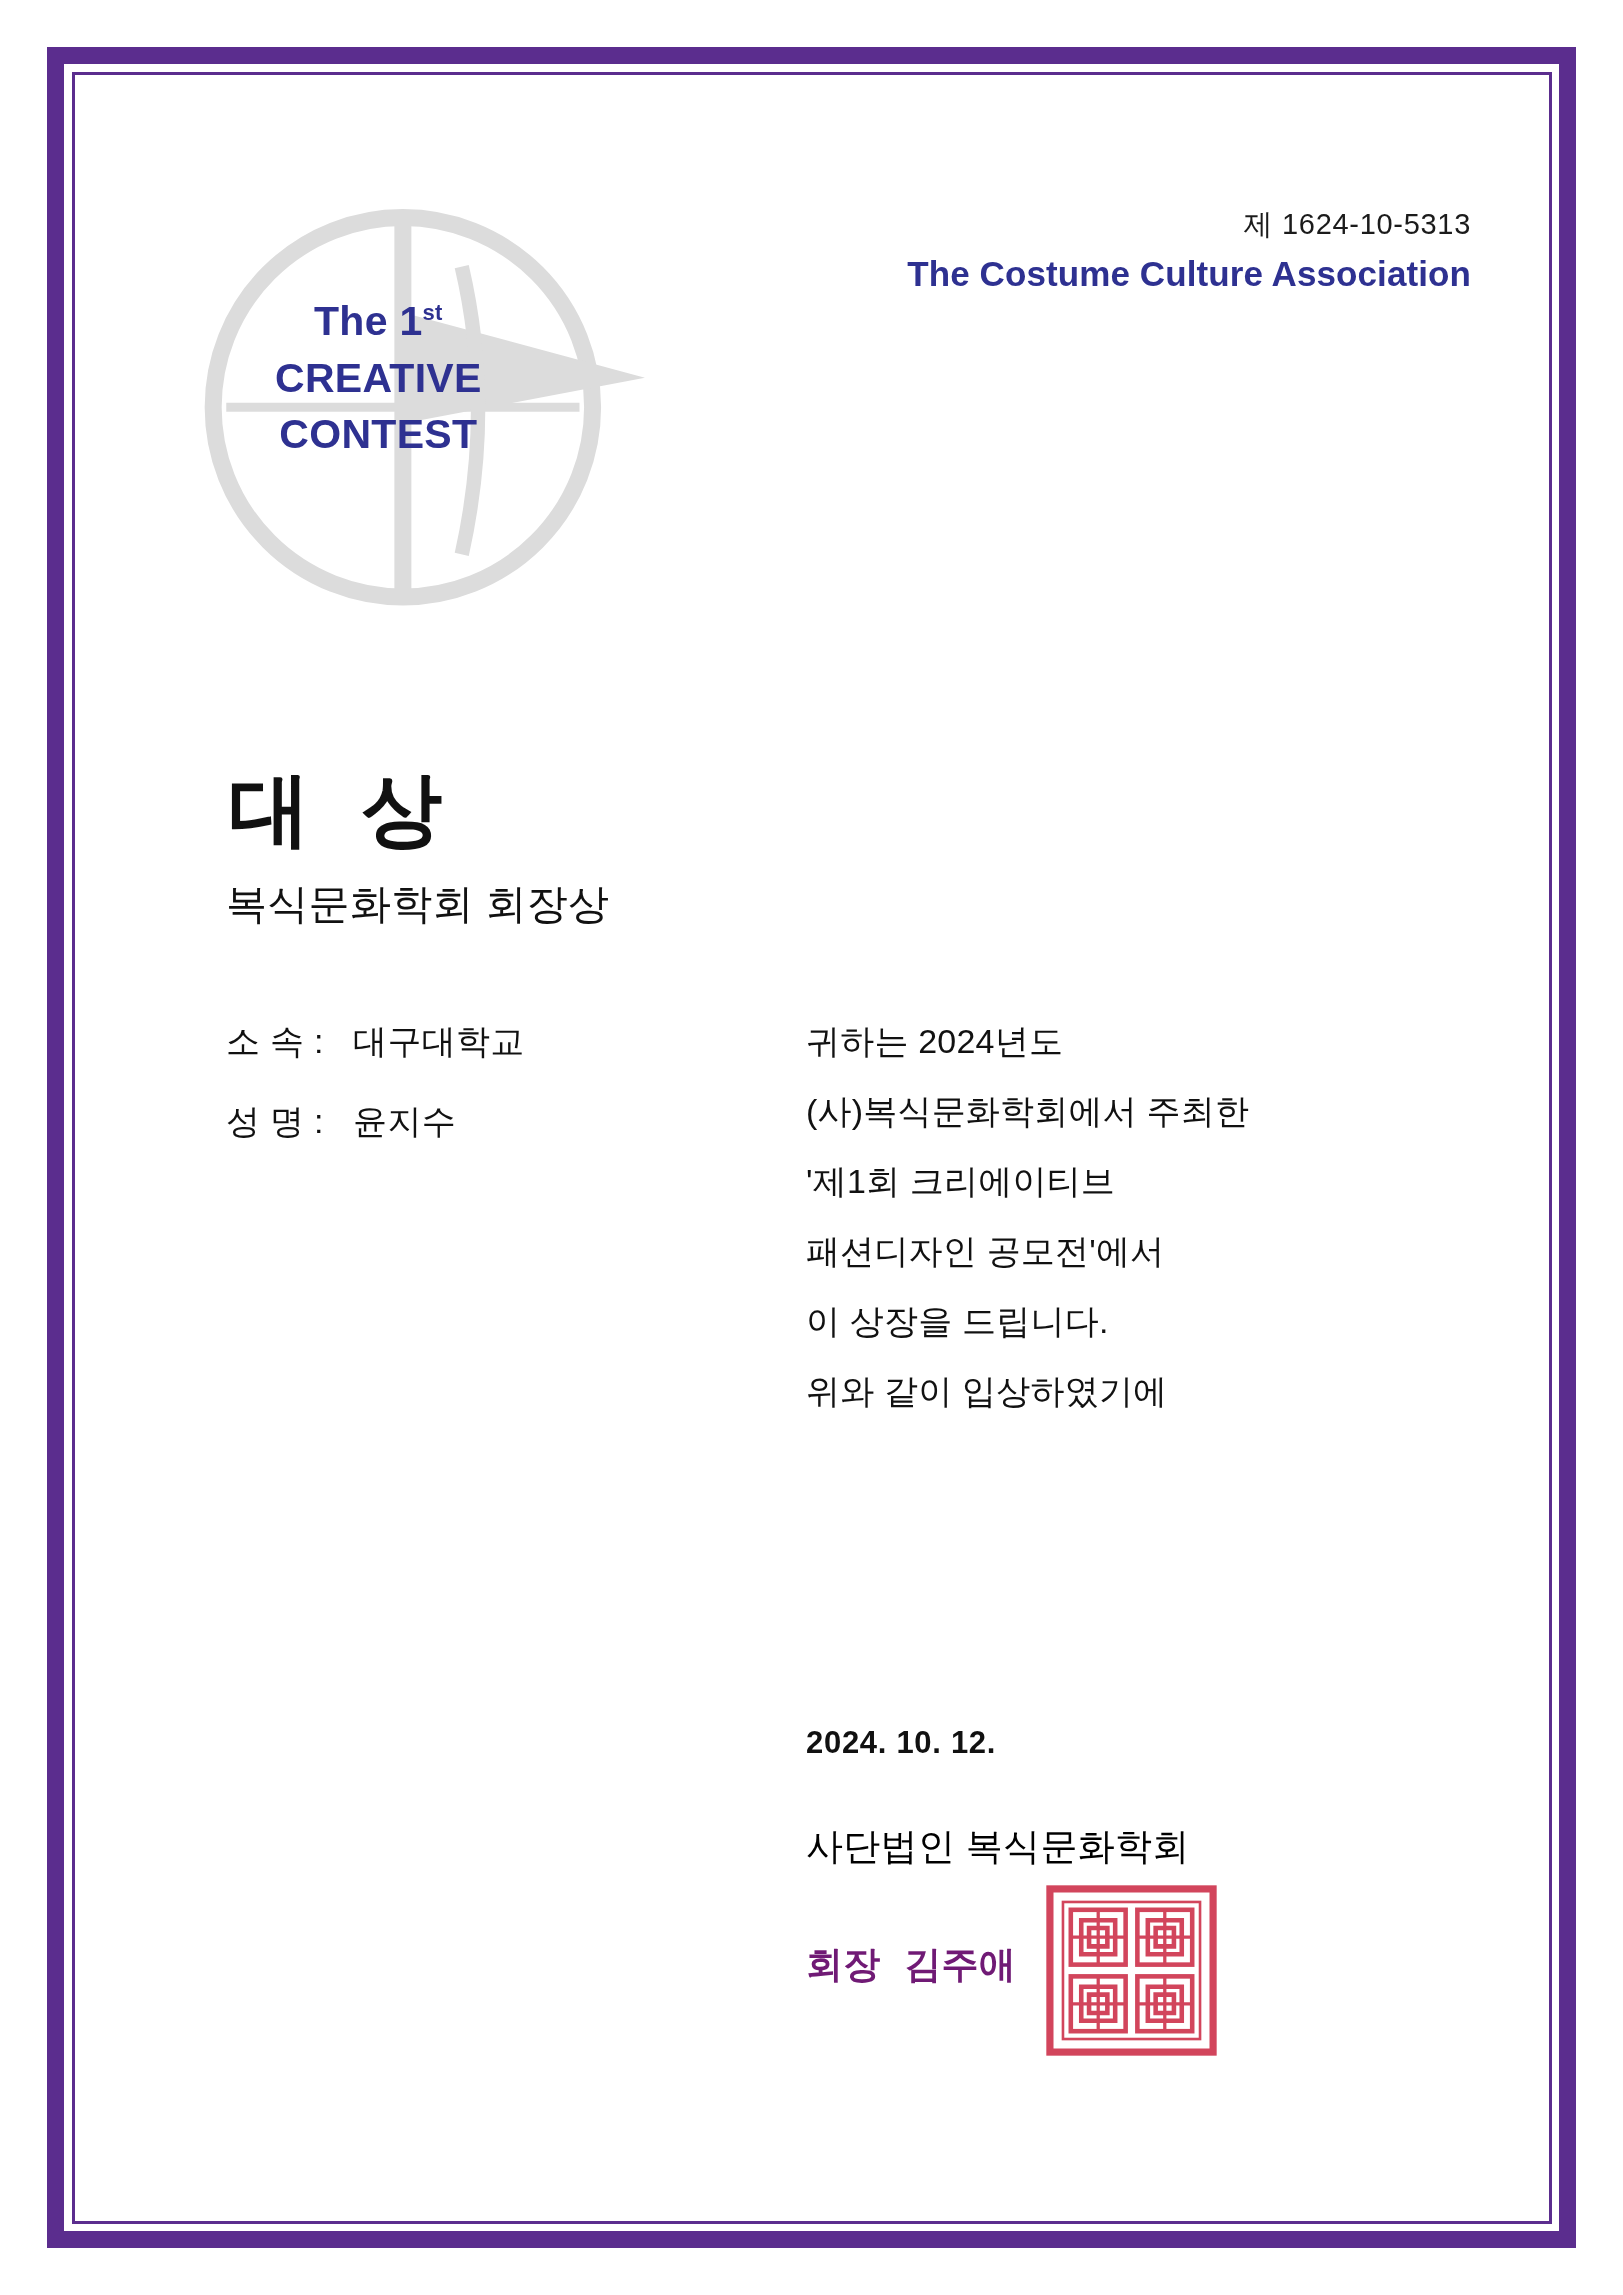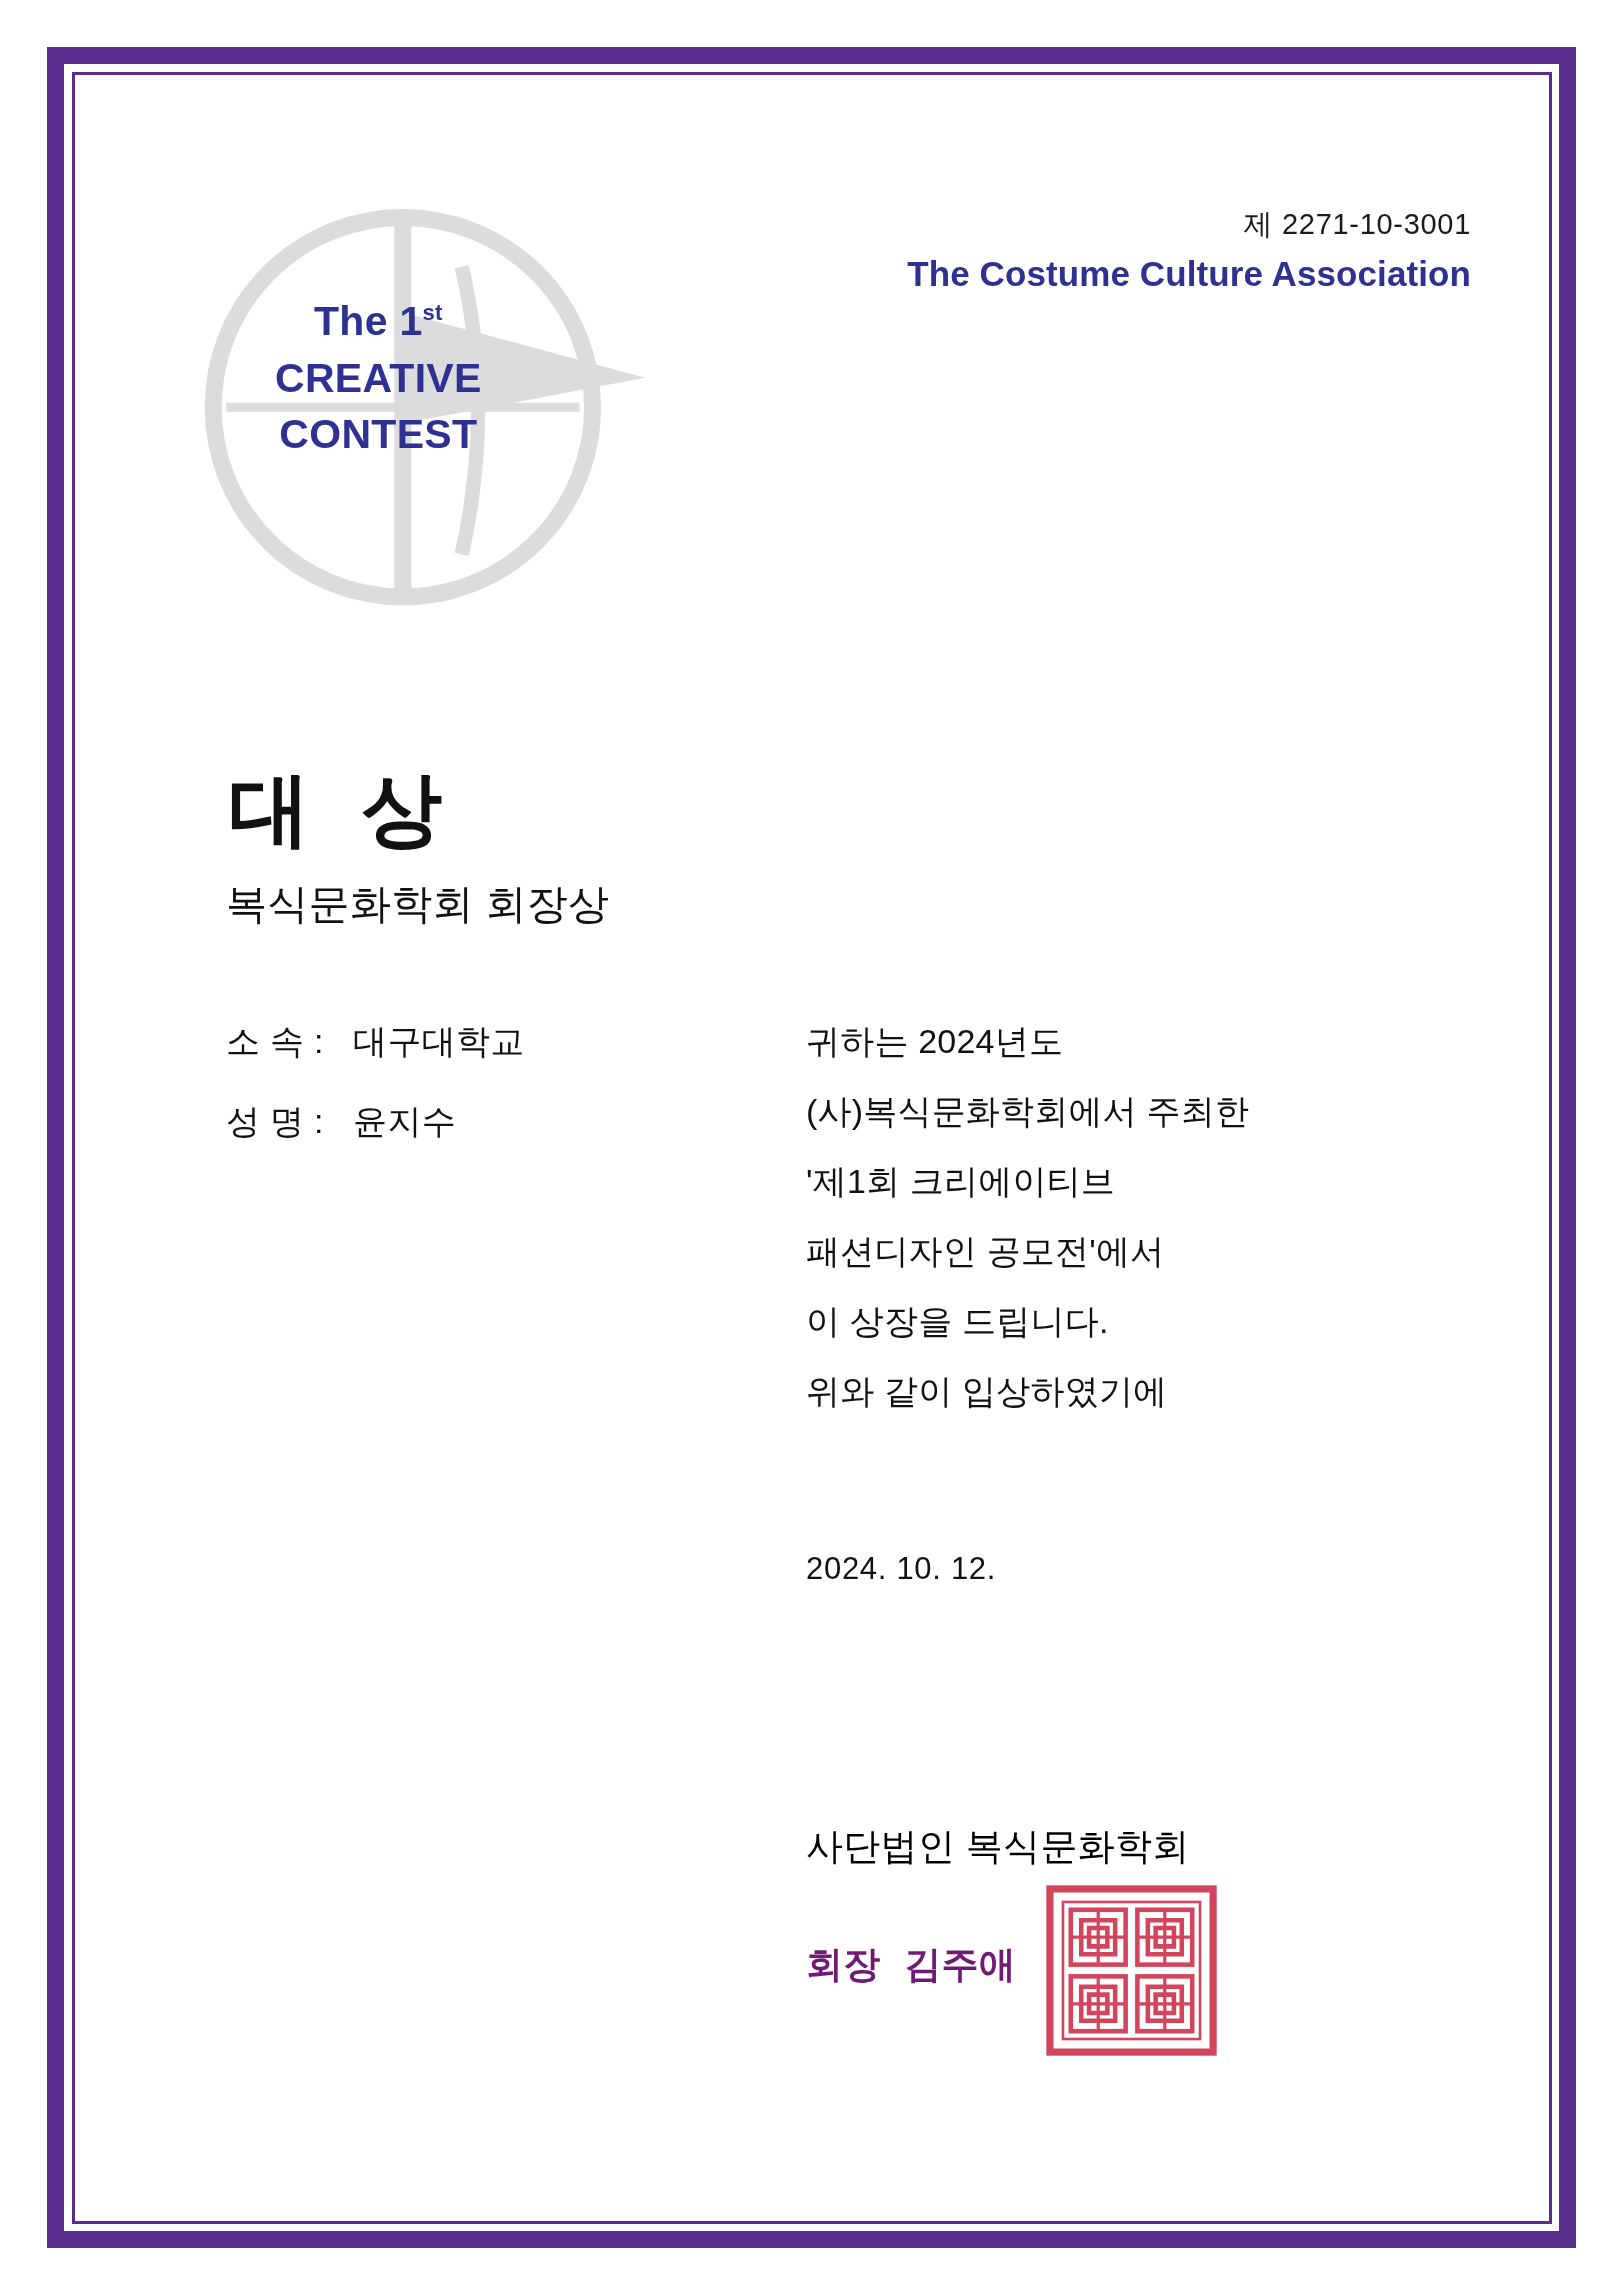--- a/index.html
+++ b/index.html
@@ -130,24 +130,25 @@
     margin: 8px 0 36px 0;
     font-size: 34px;
     line-height: 1.0;
     color: #111111;
     letter-spacing: 0.2px;
     white-space: nowrap;
   }
   .date-line {
     position: absolute;
     left: 806px;
-    top: 1551px;
+    top: 1725px;
     font-size: 31px;
     color: #111111;
     letter-spacing: 0.7px;
+    font-weight: bold;
   }
 
   
   .sig-org {
     position: absolute;
     left: 806px;
     top: 1822px;
     font-size: 37px;
     font-weight: normal;
     color: #000000;
@@ -190,21 +191,21 @@
       <path d="M420 120 Q470 335 420 560" stroke="#dcdcdc" stroke-width="22" fill="none"></path>
     </svg>
   </div>
 
   <div class="contest-title">
     <div><span>The 1</span><span class="sup">st</span></div>
     <div>CREATIVE</div>
     <div>CONTEST</div>
   </div>
 
-  <div class="doc-number">제 2271-10-3001</div>
+  <div class="doc-number">제 1624-10-5313</div>
   <div class="assoc-name">The Costume Culture Association</div>
 
   <div class="award-title">대 상</div>
   <div class="award-sub">복식문화학회 회장상</div>
 
   <div class="field field-affil">
     <span>소   속 :</span>
     <span>&nbsp;</span>
     <span>대구대학교</span>
   </div>

